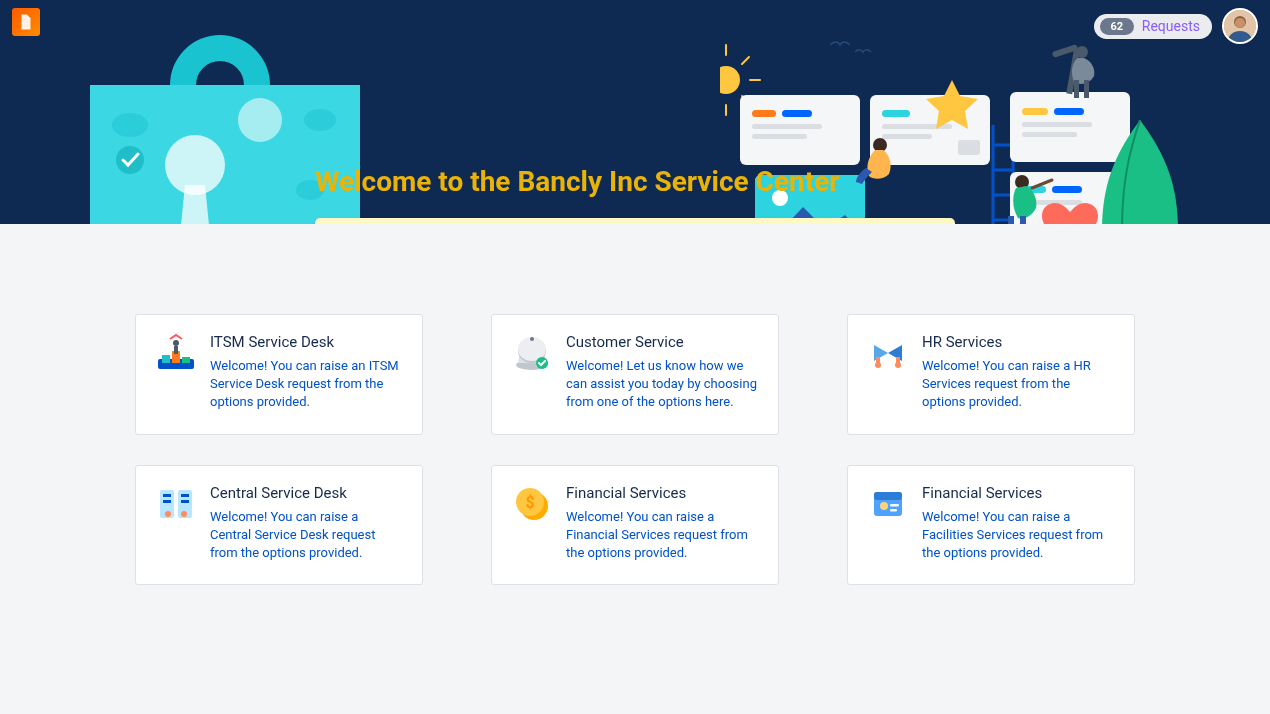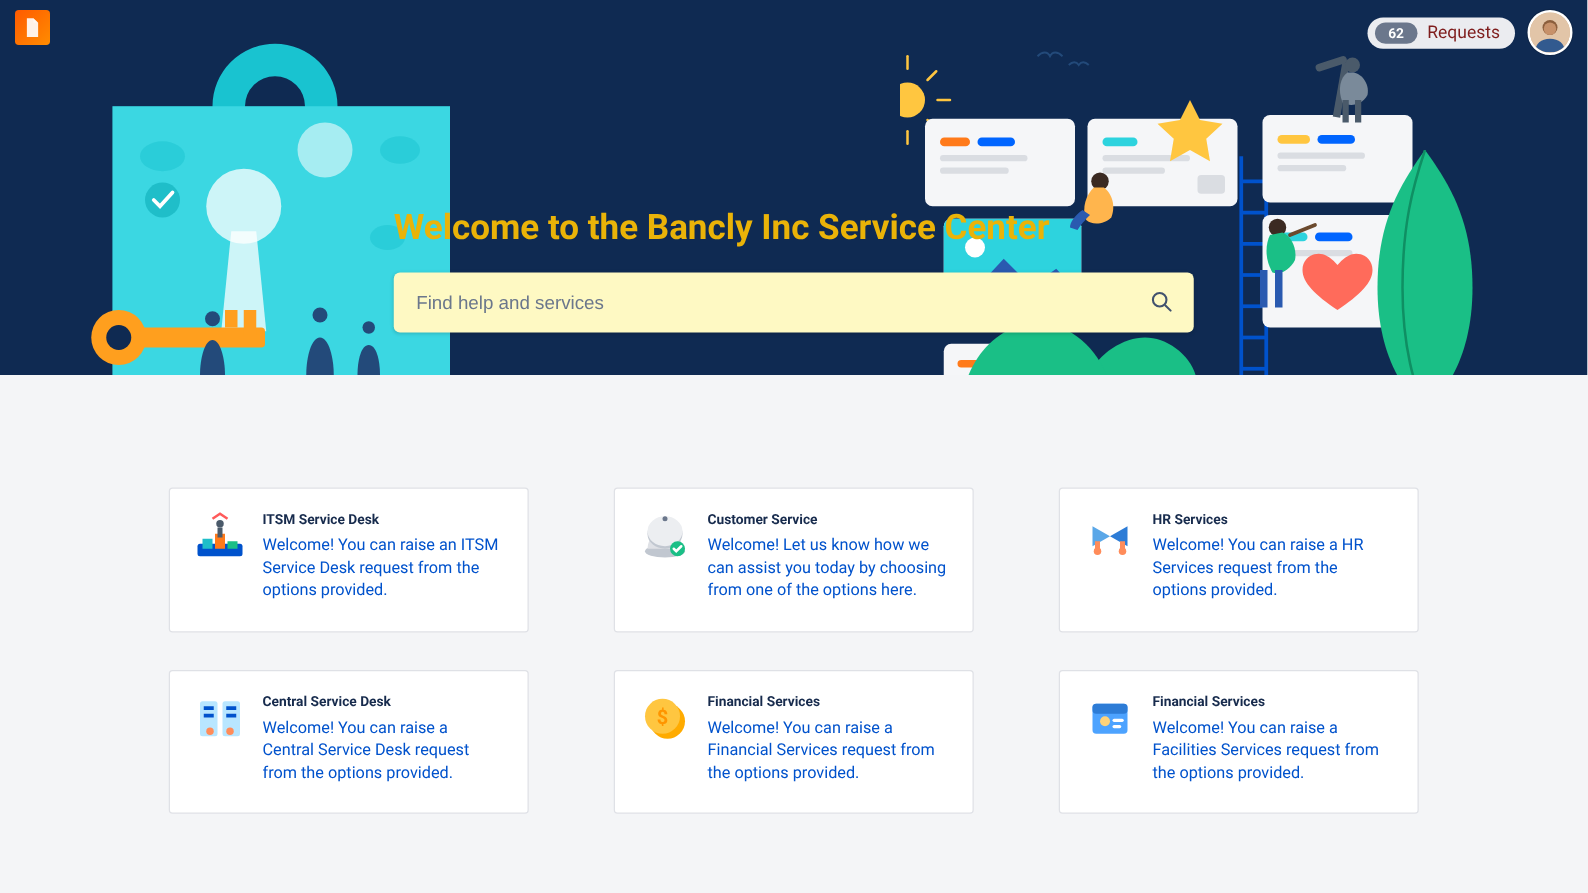--- a/index.html
+++ b/index.html
@@ -9,48 +9,48 @@
     --text-dark:#172b4d;
     --text-body:#42526e;
     --link:#0052cc;
     --cyan:#2dd3de;
     --cyan-light:#56e0eb;
     --orange:#ff9f1e;
     --green:#1abf86;
   }
   html,body{margin:0;padding:0;font-family:-apple-system,BlinkMacSystemFont,"Segoe UI",Roboto,Helvetica,Arial,sans-serif;background:var(--page-bg);color:var(--text-dark);}
   .page{width:1270px;min-height:714px;margin:0 auto;box-sizing:border-box;overflow:hidden;}
-  .hero{position:relative;height:300px;background:var(--hero-bg);overflow:hidden;}
+  .hero{position:relative;height:224px;background:var(--hero-bg);overflow:hidden;}
   .logo{position:absolute;top:8px;left:12px;width:28px;height:28px;background:linear-gradient(135deg,#ff5a00 0%,#ff8c00 100%);border-radius:3px;display:flex;align-items:center;justify-content:center;}
   .logo svg{display:block;}
   .top-right{position:absolute;top:8px;right:12px;display:flex;align-items:center;gap:10px;z-index:4;}
   .req-pill{display:flex;align-items:center;background:#ebecf0;border-radius:16px;padding:4px 12px 4px 6px;gap:8px;cursor:pointer;}
   .badge{background:#6b778c;color:#fff;font-size:11px;font-weight:700;border-radius:10px;padding:2px 8px;min-width:18px;text-align:center;}
-  .req-label{font-size:14px;color:#7f1d1d;}
+  .req-label{font-size:14px;color:#8b5cf6;}
   .avatar{width:32px;height:32px;border-radius:50%;overflow:hidden;border:2px solid #fff;box-shadow:0 0 0 1px rgba(0,0,0,.1);background:#d8b38d;cursor:pointer;}
   .avatar svg{width:100%;height:100%;display:block;}
   
   .lock-art{position:absolute;left:60px;top:-10px;width:320px;height:330px;z-index:1;}
   .right-art{position:absolute;right:110px;top:30px;width:440px;height:280px;z-index:0;}
   .leaf{position:absolute;right:90px;top:120px;width:80px;height:210px;z-index:0;}
   .leaf2{position:absolute;right:380px;top:240px;width:120px;height:80px;z-index:0;}
   .hero-center{position:absolute;left:315px;top:165px;width:640px;z-index:3;}
   .hero-title{color:#eab308;font-size:28px;font-weight:700;margin:0 0 20px 0;}
   .search-wrap{display:flex;align-items:center;background:#fef9c3;border-radius:5px;height:48px;padding:0 16px;box-shadow:0 1px 3px rgba(0,0,0,.15);}
   .search-input{flex:1;border:0;outline:0;font-size:15px;color:#172b4d;background:transparent;}
   .search-input::placeholder{color:#6b778c;}
   .search-btn{background:none;border:0;cursor:pointer;padding:0;color:#42526e;}
   
   .content{padding:90px 135px 40px;}
   .grid{display:grid;grid-template-columns:repeat(3,1fr);gap:30px 68px;}
   .card{background:#fff;border:1px solid var(--card-border);border-radius:3px;padding:18px 20px 22px;display:flex;gap:14px;cursor:pointer;}
   .card-icon{width:40px;height:40px;flex:0 0 40px;display:flex;align-items:center;justify-content:center;}
   .card-icon svg{width:40px;height:40px;}
   .card-body{flex:1;}
-  .card-title{font-size:11px;font-weight:700;color:var(--text-dark);margin:0 0 6px 0;}
+  .card-title{font-size:15px;font-weight:400;color:var(--text-dark);margin:0 0 6px 0;}
   .card-desc{font-size:13px;color:var(--link);line-height:1.4;margin:0;}
 </style>
 </head>
 <body>
 
 <div class="page">
   <div class="hero">
 
     <div class="logo">
       <svg width="18" height="18" viewBox="0 0 24 24">

